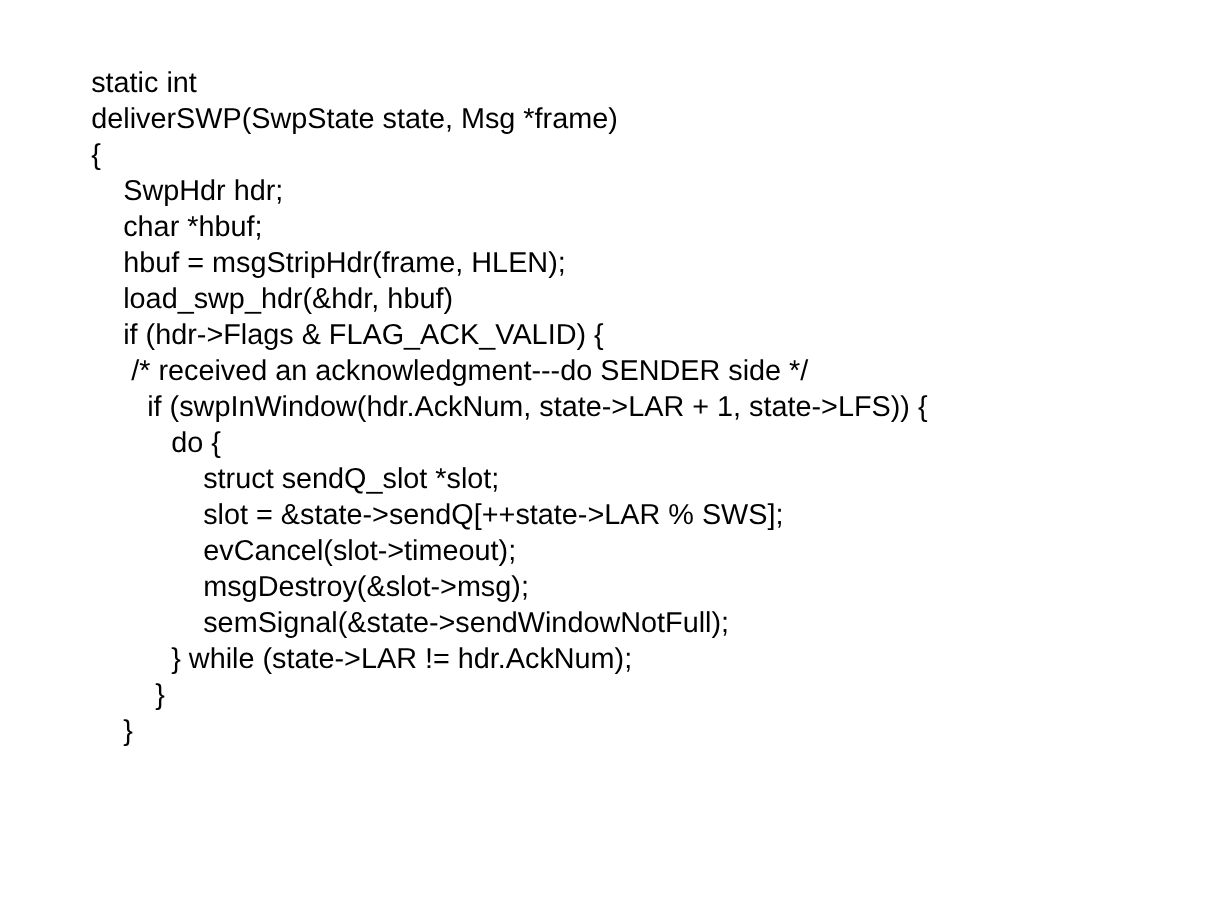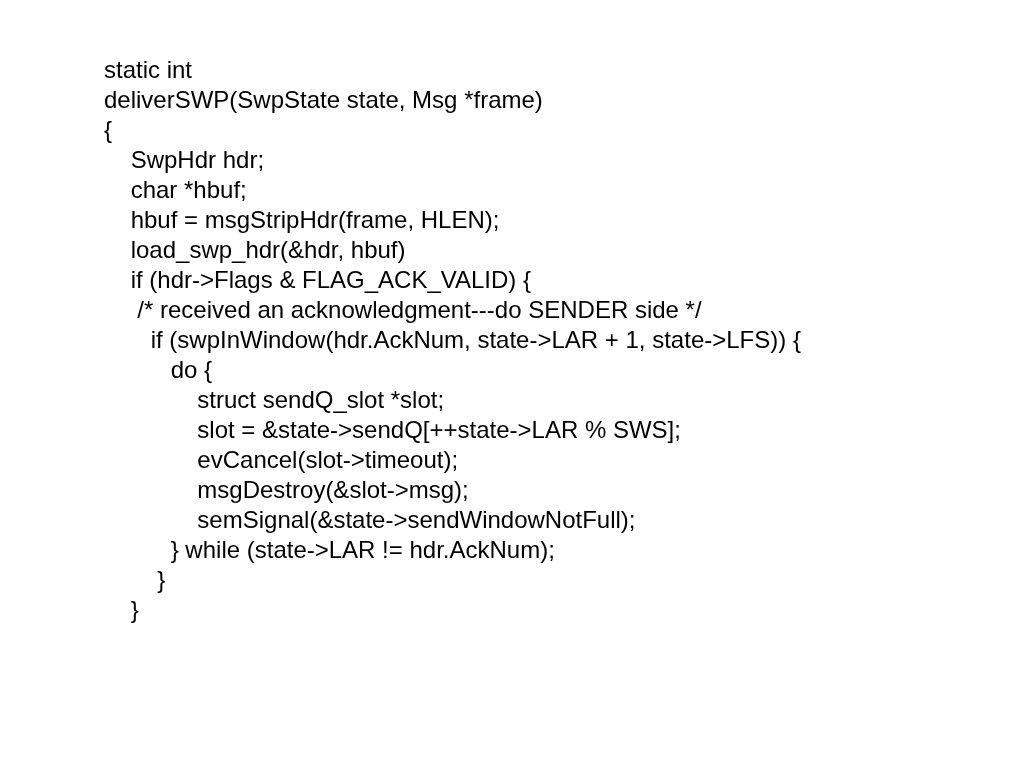--- a/index.html
+++ b/index.html
@@ -7,21 +7,21 @@
       width: 1024px;
       height: 768px;
       background: #ffffff;
       font-family: Arial, Helvetica, sans-serif;
       font-size: 24px;
       color: #000000;
       overflow: hidden;
     }
     .code-block {
       padding-top: 55px;
-      padding-left: 104px;
+      padding-left: 76px;
       white-space: pre;
       line-height: 1.25;
     }
   </style>
 </head>
 <body>
 
 <div class="code-block">static int
 deliverSWP(SwpState state, Msg *frame)
 {

